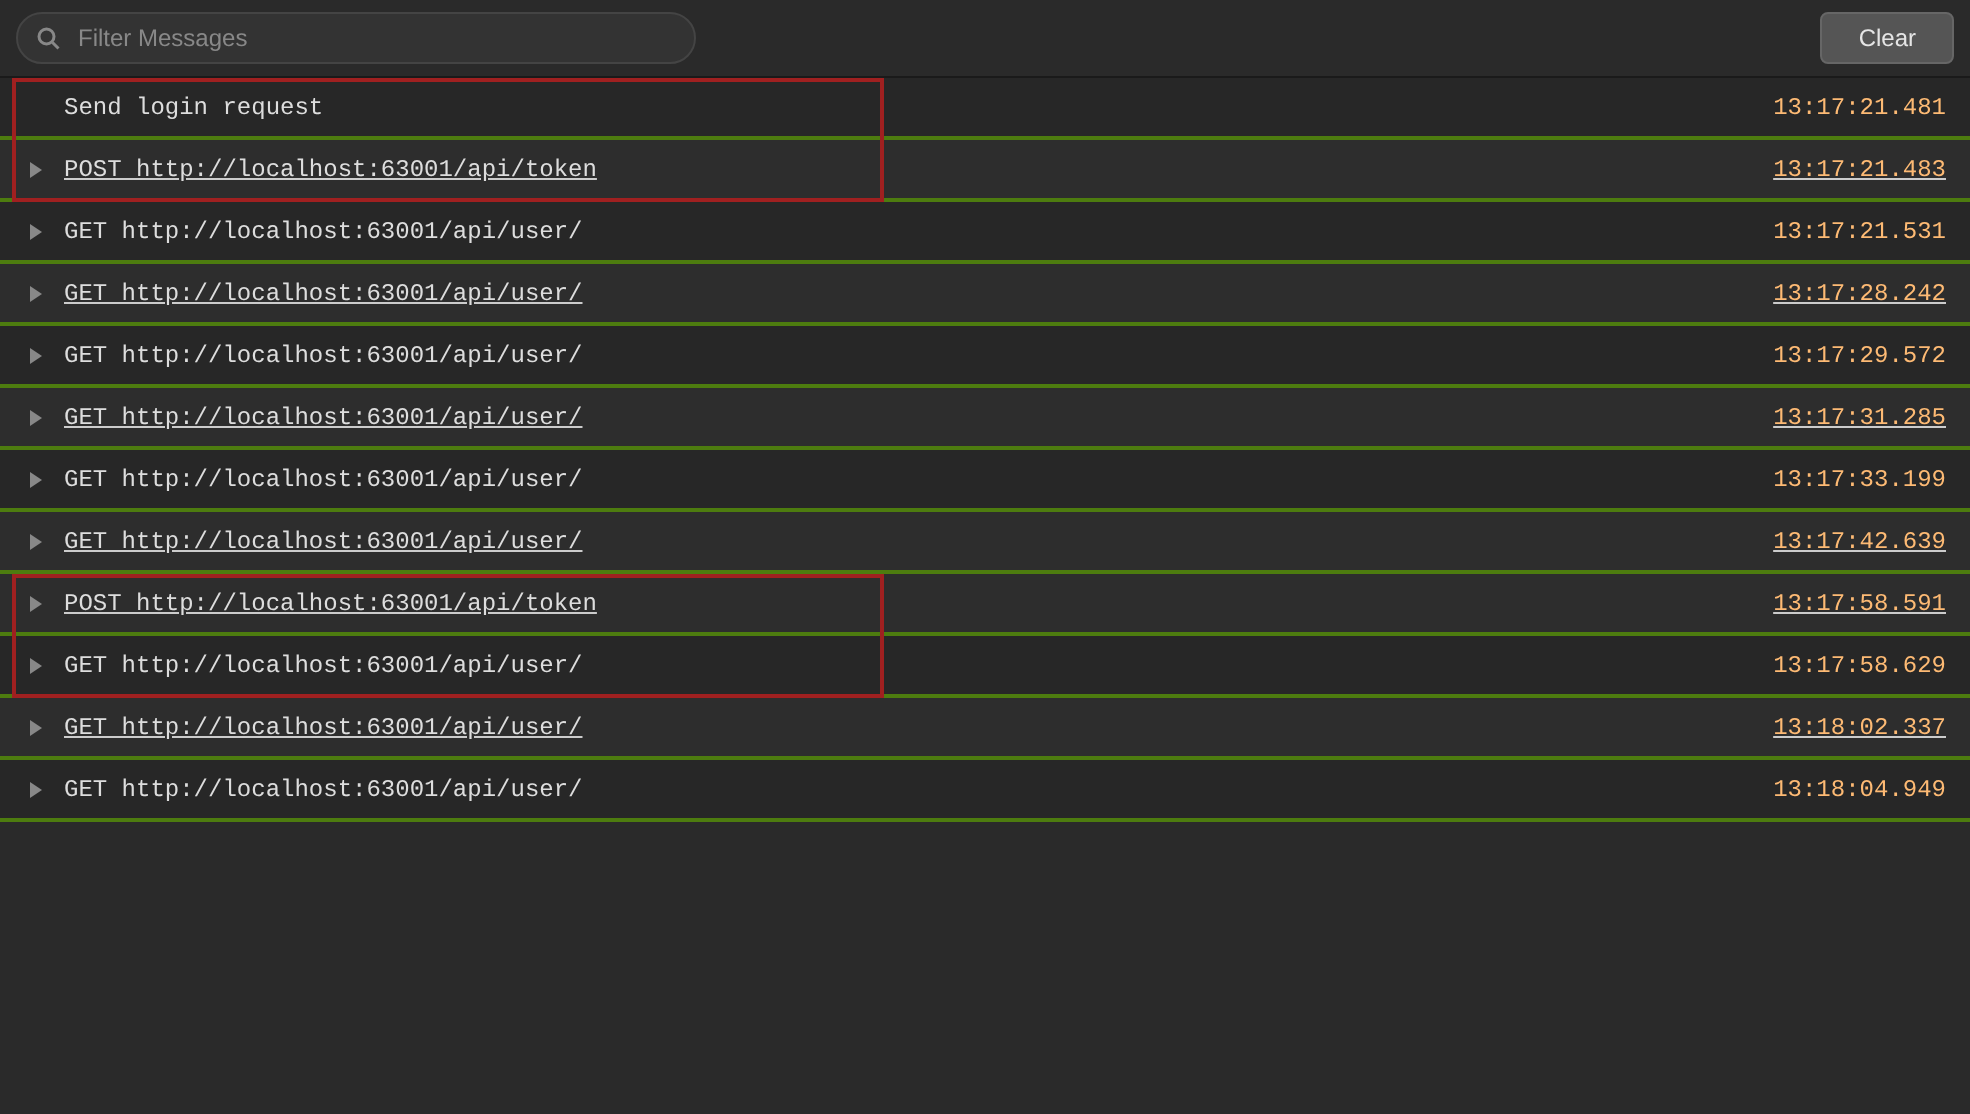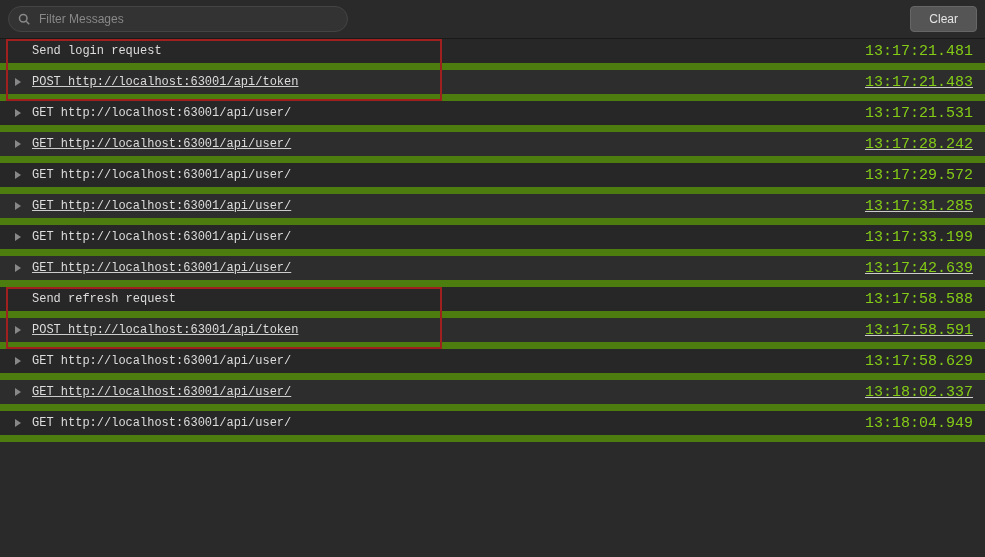--- a/index.html
+++ b/index.html
@@ -67,21 +67,21 @@
     font-family: Arial, sans-serif;
   }
   .log-list {
     position: relative;
   }
   .log-row {
     display: flex;
     align-items: center;
     padding: 0 12px;
     height: 31px;
-    border-bottom: 7px solid #4d7c0f;
+    border-bottom: 2px solid #4d7c0f;
     cursor: pointer;
     position: relative;
   }
   .log-row.striped-odd {
     background: #2d2d2d;
     text-decoration: underline;
   }
   .log-row.striped-even {
     background: #272727;
   }
@@ -97,23 +97,23 @@
   }
   .expand-arrow.hidden {
     visibility: hidden;
   }
   .log-text {
     flex: 1;
     color: #ddd;
     white-space: nowrap;
   }
   .log-time {
-    color: #84cc16;
+    color: #fdba74;
     font-family: 'Courier New', monospace;
-    font-size: 15px;
+    font-size: 12px;
     margin-left: 12px;
   }
   .highlight-box {
     position: absolute;
     border: 2px solid #a02020;
     pointer-events: none;
     box-sizing: border-box;
     z-index: 10;
   }
 </style>
@@ -200,29 +200,20 @@
     </div>
     <div class="log-row striped-odd">
       <span class="expand-arrow">
         <svg width="8" height="8" viewBox="0 0 8 8">
           <polygon points="1,0 7,4 1,8" fill="currentColor"></polygon>
         </svg>
       </span>
       <span class="log-text">GET http://localhost:63001/api/user/</span>
       <span class="log-time">13:17:42.639</span>
     </div>
-    <div class="log-row striped-even">
-      <span class="expand-arrow hidden">
-        <svg width="8" height="8" viewBox="0 0 8 8">
-          <polygon points="1,0 7,4 1,8" fill="currentColor"></polygon>
-        </svg>
-      </span>
-      <span class="log-text">Send refresh request</span>
-      <span class="log-time">13:17:58.588</span>
-    </div>
     <div class="log-row striped-odd">
       <span class="expand-arrow">
         <svg width="8" height="8" viewBox="0 0 8 8">
           <polygon points="1,0 7,4 1,8" fill="currentColor"></polygon>
         </svg>
       </span>
       <span class="log-text">POST http://localhost:63001/api/token</span>
       <span class="log-time">13:17:58.591</span>
     </div>
     <div class="log-row striped-even">

